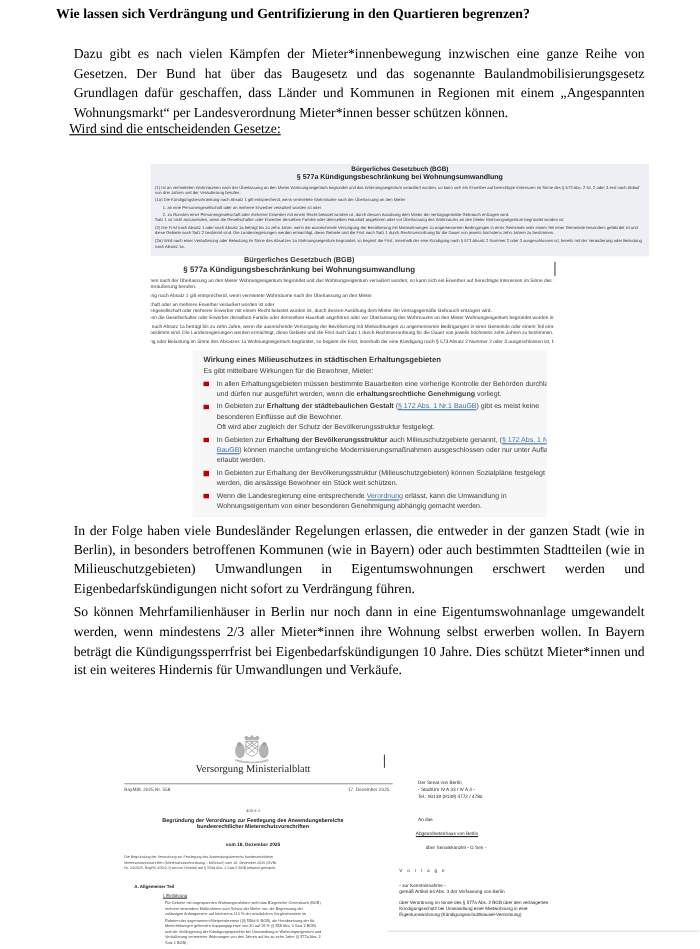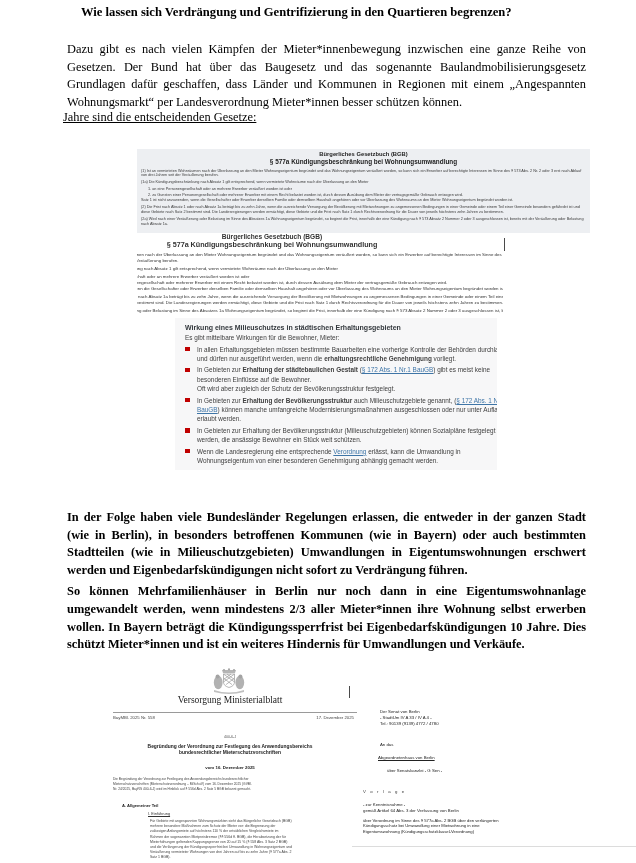--- a/index.html
+++ b/index.html
@@ -1,18 +1,18 @@
 <!DOCTYPE html>
 <html lang="de" style="--bullet: #c00000; --link: #3e75a7;"><head>
 <meta charset="utf-8">
 <style>
   html,body{margin:0;padding:0;background:#fff;}
   .page{position:relative;width:636px;height:863px;background:#ffffff;overflow:hidden;
         font-family:"Liberation Serif",serif;color:#000;}
-  .doc-title{position:absolute;left:81px;top:4px;width:527px;font-size:12.6px;font-weight:bold;line-height:16px;}
+  .doc-title{position:absolute;left:51px;top:4px;width:527px;font-size:12.6px;font-weight:bold;line-height:16px;}
   .para{position:absolute;left:63px;width:527px;font-size:12.4px;line-height:17.6px;text-align:justify;}
   .para p{margin:4px;}
   .h-underline{position:absolute;left:63px;font-size:12.4px;text-decoration:underline;}
 
   
   .bgb1{position:absolute;left:137px;top:149px;width:453px;height:84px;background:#edeff2;
         font-family:"Liberation Sans",sans-serif;color:#3a3a3a;padding:2px 4px;box-sizing:border-box;overflow:hidden;}
   .bgb1 .t1{text-align:center;font-weight:bold;font-size:5.8px;color:#222;line-height:7px;}
   .bgb1 .t2{text-align:center;font-weight:bold;font-size:6.4px;color:#222;line-height:7.5px;margin-bottom:3px;}
   .bgb1 p{font-size:3.8px;line-height:4.9px;margin:0 0 2px 0;}
@@ -76,21 +76,21 @@
 <body>
 
 <div class="page">
 
   <div class="doc-title">Wie lassen sich Verdrängung und Gentrifizierung in den Quartieren begrenzen?</div>
 
   <div class="para" style="top:37px;">
     <p>Dazu gibt es nach vielen Kämpfen der Mieter*innenbewegung inzwischen eine ganze Reihe von Gesetzen. Der Bund hat über das Baugesetz und das sogenannte Baulandmobilisierungsgesetz Grundlagen dafür geschaffen, dass Länder und Kommunen in Regionen mit einem „Angespannten Wohnungsmarkt“ per Landesverordnung Mieter*innen besser schützen können.</p>
   </div>
 
-  <div class="h-underline" style="top:110px;">Jahre sind die entscheidenden Gesetze:</div>
+  <div class="h-underline" style="top:110px;">Wird sind die entscheidenden Gesetze:</div>
 
   <div class="bgb1">
     <div class="t1">Bürgerliches Gesetzbuch (BGB)</div>
     <div class="t2">§ 577a Kündigungsbeschränkung bei Wohnungsumwandlung</div>
     <p>(1) Ist an vermieteten Wohnräumen nach der Überlassung an den Mieter Wohnungseigentum begründet und das Wohnungseigentum veräußert worden, so kann sich ein Erwerber auf berechtigte Interessen im Sinne des § 573 Abs. 2 Nr. 2 oder 3 erst nach Ablauf von drei Jahren seit der Veräußerung berufen.</p>
     <p>(1a) Die Kündigungsbeschränkung nach Absatz 1 gilt entsprechend, wenn vermietete Wohnräume nach der Überlassung an den Mieter</p>
     <p class="num">1.  an eine Personengesellschaft oder an mehrere Erwerber veräußert worden ist oder</p>
     <p class="num">2.  zu Gunsten einer Personengesellschaft oder mehrerer Erwerber mit einem Recht belastet worden ist, durch dessen Ausübung dem Mieter der vertragsgemäße Gebrauch entzogen wird.</p>
     <p>Satz 1 ist nicht anzuwenden, wenn die Gesellschafter oder Erwerber derselben Familie oder demselben Haushalt angehören oder vor Überlassung des Wohnraums an den Mieter Wohnungseigentum begründet worden ist.</p>
     <p>(2) Die Frist nach Absatz 1 oder nach Absatz 1a beträgt bis zu zehn Jahre, wenn die ausreichende Versorgung der Bevölkerung mit Mietwohnungen zu angemessenen Bedingungen in einer Gemeinde oder einem Teil einer Gemeinde besonders gefährdet ist und diese Gebiete nach Satz 2 bestimmt sind. Die Landesregierungen werden ermächtigt, diese Gebiete und die Frist nach Satz 1 durch Rechtsverordnung für die Dauer von jeweils höchstens zehn Jahren zu bestimmen.</p>
@@ -120,21 +120,21 @@
     <div class="mi">Es gibt mittelbare Wirkungen für die Bewohner, Mieter:</div>
     <div id="milieu-bullets">
         <div class="mb-item"><span class="mb-sq"></span><span>In allen Erhaltungsgebieten müssen bestimmte Bauarbeiten eine vorherige Kontrolle der Behörden durchlaufen, und dürfen nur ausgeführt werden, wenn die </span><span class="b">erhaltungsrechtliche Genehmigung</span><span> vorliegt.</span></div>
         <div class="mb-item"><span class="mb-sq"></span><span>In Gebieten zur </span><span class="b">Erhaltung der städtebaulichen Gestalt</span><span> (</span><span class="lnk">§ 172 Abs. 1 Nr.1 BauGB</span><span>) gibt es meist keine besonderen Einflüsse auf die Bewohner.</span><br><span>Oft wird aber zugleich der Schutz der Bevölkerungsstruktur festgelegt.</span></div>
         <div class="mb-item"><span class="mb-sq"></span><span>In Gebieten zur </span><span class="b">Erhaltung der Bevölkerungsstruktur</span><span> auch Milieuschutzgebiete genannt, (</span><span class="lnk">§ 172 Abs. 1 Nr. 2 BauGB</span><span>) können manche umfangreiche Modernisierungsmaßnahmen ausgeschlossen oder nur unter Auflagen erlaubt werden.</span></div>
         <div class="mb-item"><span class="mb-sq"></span><span>In Gebieten zur Erhaltung der Bevölkerungsstruktur (Milieuschutzgebieten) können Sozialpläne festgelegt werden, die ansässige Bewohner ein Stück weit schützen.</span></div>
         <div class="mb-item"><span class="mb-sq"></span><span>Wenn die Landesregierung eine entsprechende </span><span class="lnk">Verordnung</span><span> erlässt, kann die Umwandlung in Wohnungseigentum von einer besonderen Genehmigung abhängig gemacht werden.</span></div>
       </div>
   </div>
 
-  <div class="para" style="top:505px;font-weight:bold;">
+  <div class="para" style="top:470px;">
     <p>In der Folge haben viele Bundesländer Regelungen erlassen, die entweder in der ganzen Stadt (wie in Berlin), in besonders betroffenen Kommunen (wie in Bayern) oder auch bestimmten Stadtteilen (wie in Milieuschutzgebieten) Umwandlungen in Eigentumswohnungen erschwert werden und Eigenbedarfskündigungen nicht sofort zu Verdrängung führen.</p>
     <p>So können Mehrfamilienhäuser in Berlin nur noch dann in eine Eigentumswohnanlage umgewandelt werden, wenn mindestens 2/3 aller Mieter*innen ihre Wohnung selbst erwerben wollen. In Bayern beträgt die Kündigungssperrfrist bei Eigenbedarfskündigungen 10 Jahre. Dies schützt Mieter*innen und ist ein weiteres Hindernis für Umwandlungen und Verkäufe.</p>
   </div>
 
 
   <div class="bavaria">
     <svg class="bv-coat" viewBox="0 0 36 26">
       <path d="M11 2 h14 l-1 3 h-12 z" fill="#b5b5b5"></path>
       <circle cx="13" cy="2" r="1.1" fill="#a8a8a8"></circle>
       <circle cx="18" cy="1.4" r="1.1" fill="#a8a8a8"></circle>

